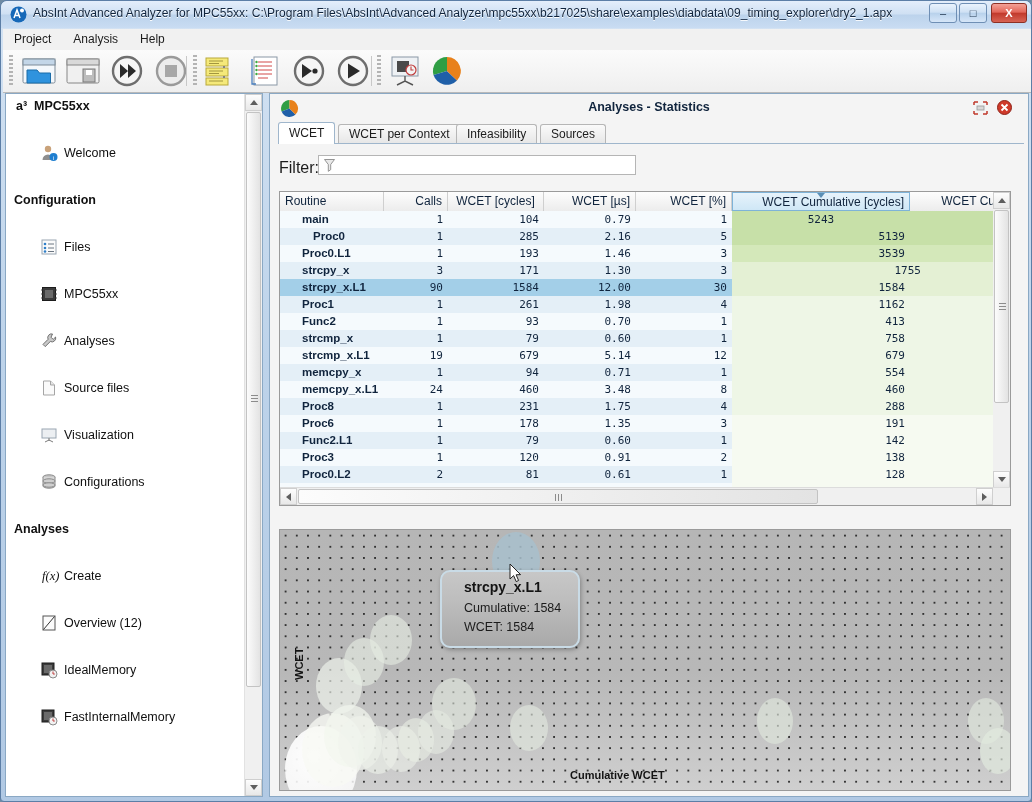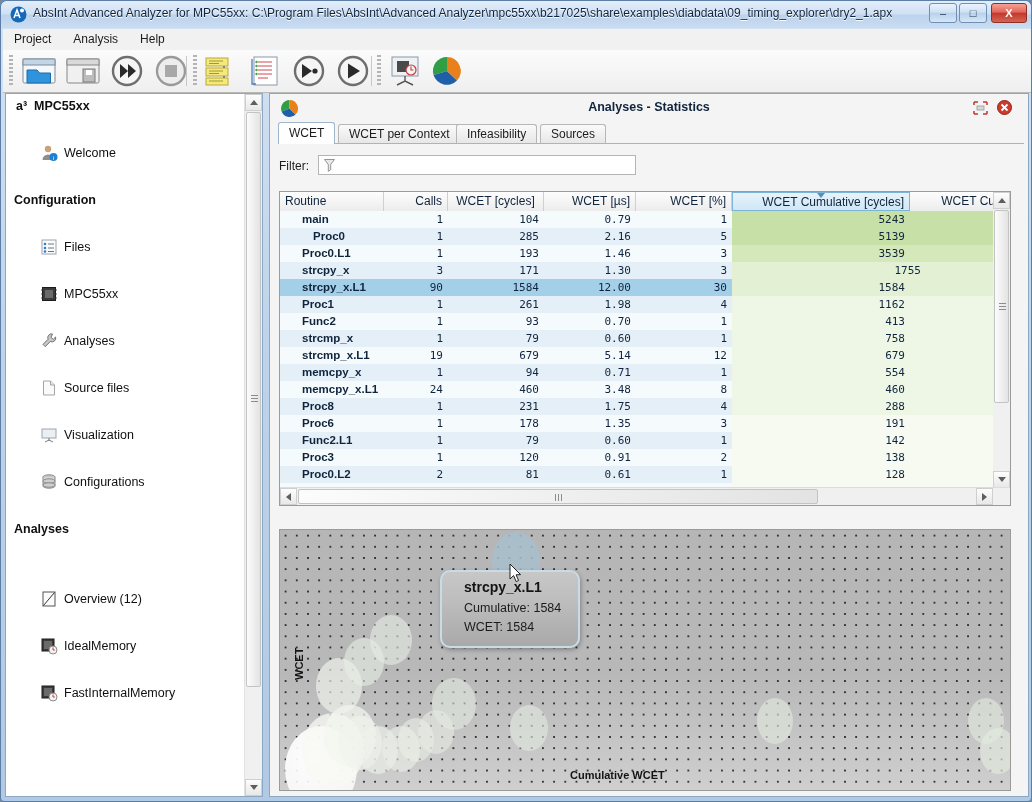--- a/index.html
+++ b/index.html
@@ -143,21 +143,21 @@
   }
   .tab.active{
     top:0;height:22px;line-height:21px;
     background:#ffffff;border-color:#9fb6cc;
     z-index:3;
   }
   #tabstrip-line{
     position:absolute;left:8px;top:49px;width:746px;height:1px;background:#9fb6cc;
   }
   
-  #filter-label{position:absolute;left:278px;top:158px;font-size:12px;color:#1c1c1c;}
+  #filter-label{position:absolute;left:278px;top:158px;font-size:16px;color:#1c1c1c;}
   #filter-box{
     position:absolute;left:317px;top:154px;width:318px;height:20px;
     background:#ffffff;border:1px solid #b5b5b5;box-sizing:border-box;
   }
   #filter-icon{position:absolute;left:322px;top:157px;width:13px;height:15px;}
   
   #table{
     position:absolute;left:278px;top:190px;width:732px;height:315px;
     background:#ffffff;border:1px solid #9a9a9a;box-sizing:border-box;
     overflow:hidden;
@@ -441,20 +441,24 @@
           <ellipse cx="9" cy="8" rx="6" ry="2.2" fill="#cfcfcf" stroke="#8a8a8a"></ellipse>
           <ellipse cx="9" cy="12" rx="6" ry="2.2" fill="#cfcfcf" stroke="#8a8a8a"></ellipse>
         </svg>
         <span class="tlabel" style="left:58px;">Configurations</span>
       </div>
 
       <div class="tnode section" style="top:207px;">
         <span class="tlabel" style="left:8px;font-weight:bold;">Analyses</span>
       </div>
 
+      <div class="tnode" style="top:230px;">
+        <span class="tlabel" style="left:36px;font-style:italic;font-family:'Liberation Serif',serif;">f(x)</span>
+        <span class="tlabel" style="left:58px;">Create</span>
+      </div>
 
       <div class="tnode" style="top:253px;">
         <svg class="ticon" style="left:34px;" viewBox="0 0 18 18">
           <rect x="3" y="2" width="12" height="14" fill="#fbfbfb" stroke="#555"></rect>
           <path d="M3.5 15.5 L14.5 2.5" stroke="#333" stroke-width="1"></path>
         </svg>
         <span class="tlabel" style="left:58px;">Overview (12)</span>
       </div>
 
       <div class="tnode" style="top:276px;">
@@ -543,21 +547,21 @@
     <div id="tbody">
 
     <div class="trow">
           <div class="seg-a" style="left: 0px; width: 452px; background: rgb(245, 250, 253);"></div>
           <div class="seg-b" style="left: 452px; width: 278px; background: rgb(199, 224, 168);"></div>
           <div class="cell name" style="left: 0px; width: 104px; padding-left: 22px;">main</div>
           <div class="cell num" style="left: 104px; width: 64px;">1</div>
           <div class="cell num" style="left: 168px; width: 96px;">104</div>
           <div class="cell num" style="left: 264px; width: 92px;">0.79</div>
           <div class="cell num" style="left: 356px; width: 96px;">1</div>
-          <div class="cell num" style="left: 452px; width: 178px;">5243</div>
+          <div class="cell num" style="left: 452px; width: 178px; text-align: center;">5243</div>
         </div>
         <div class="trow">
           <div class="seg-a" style="left: 0px; width: 452px; background: rgb(228, 239, 247);"></div>
           <div class="seg-b" style="left: 452px; width: 278px; background: rgb(199, 224, 168);"></div>
           <div class="cell name" style="left: 11px; width: 104px; padding-left: 22px;">Proc0</div>
           <div class="cell num" style="left: 104px; width: 64px;">1</div>
           <div class="cell num" style="left: 168px; width: 96px;">285</div>
           <div class="cell num" style="left: 264px; width: 92px;">2.16</div>
           <div class="cell num" style="left: 356px; width: 96px;">5</div>
           <div class="cell num" style="left: 452px; width: 178px;">5139</div>

